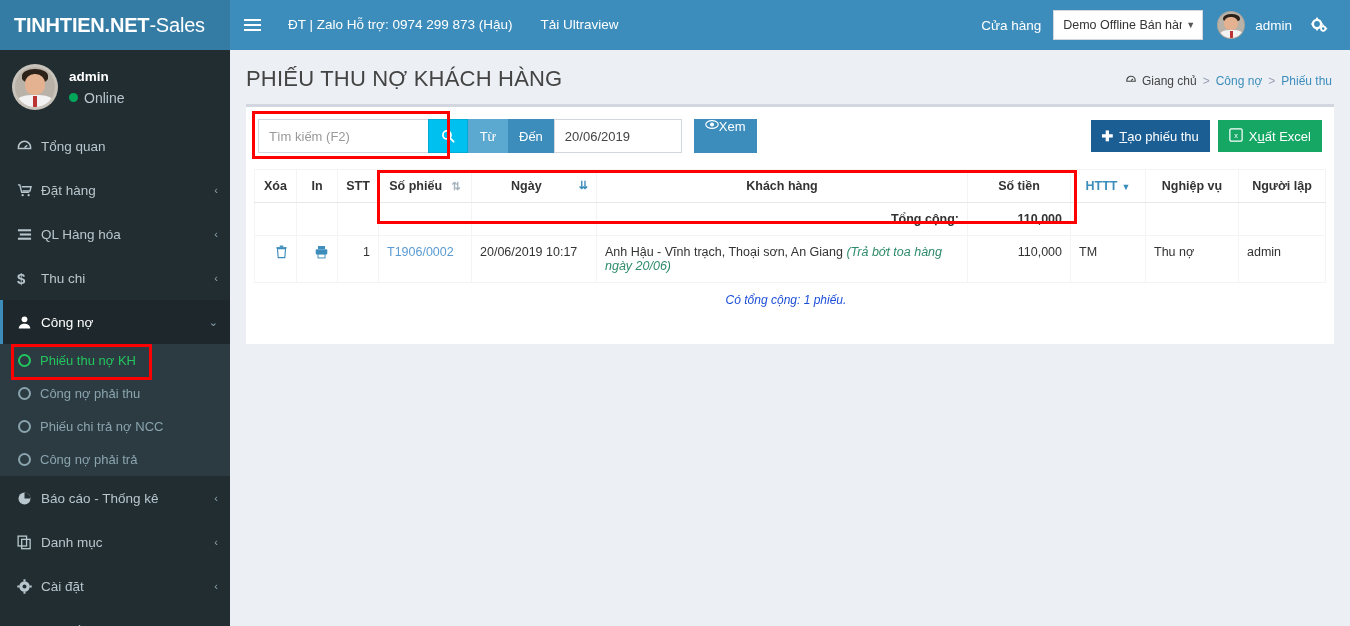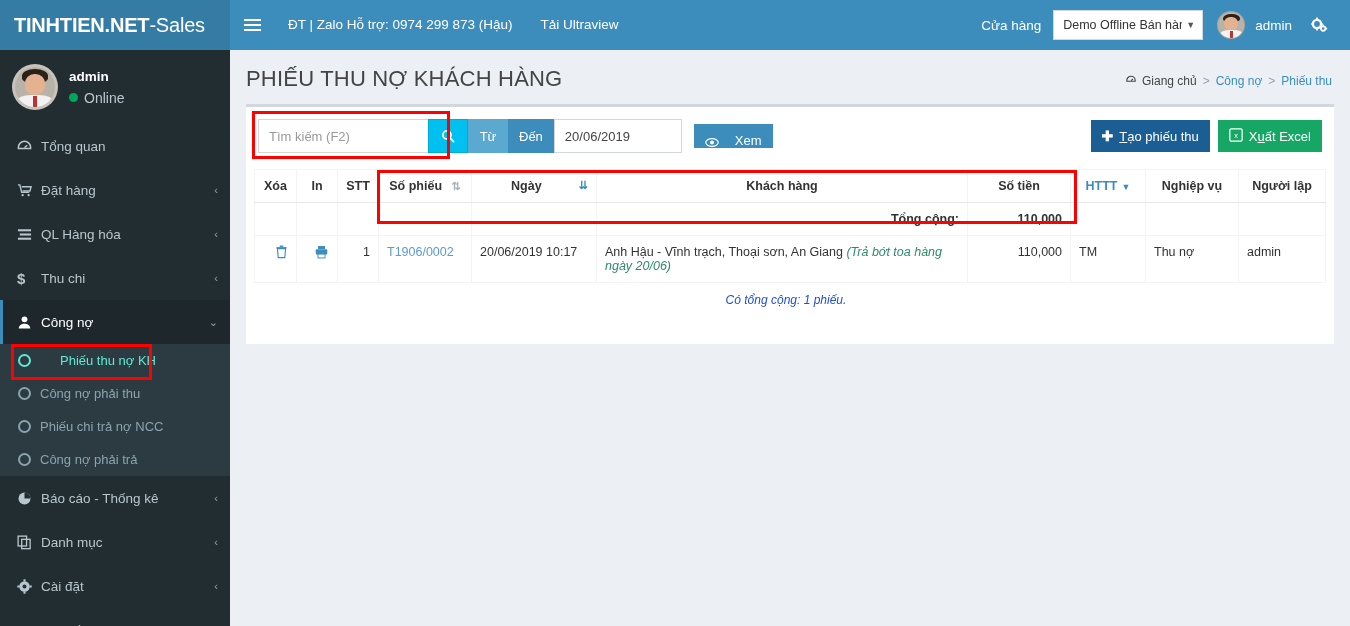--- a/index.html
+++ b/index.html
@@ -87,21 +87,21 @@
   }
   .menu > li.open > a { background: #1e282c; color: #fff; border-left-color: #3c8dbc; }
   .menu .micon { width: 24px; font-size: 14px; display: inline-flex; align-items: center; color: inherit; }
   .menu .mlabel { flex: 1; white-space: nowrap; }
   .menu .arrow { font-size: 11px; color: #8aa4af; }
   .submenu { list-style: none; margin: 0; padding: 0; background: #2c3b41; }
   .submenu > li > a {
     display: flex; align-items: center; height: 33px; padding-left: 18px;
     color: #8aa4af; font-size: 13px; text-decoration: none; cursor: pointer;
   }
-  .submenu > li.active > a { color: #5eead4; gap: 20px; }
+  .submenu > li.active > a { color: #22c55e; }
   .submenu .circle {
     width: 13px; height: 13px; border: 2px solid currentColor; border-radius: 50%;
     margin-right: 9px; display: inline-block; flex: none;
   }
   .sub-highlight { position: relative; }
   .sub-highlight::after {
     content: ""; position: absolute; left: 11px; top: 0px; width: 135px; height: 30px;
     border: 3px solid #ff0000; pointer-events: none;
   }
 
@@ -141,23 +141,23 @@
     justify-content: center; color: #fff; font-size: 13px; cursor: pointer;
   }
   .addon-from { background: #5ba8d0; }
   .addon-to { background: #3c8dbc; }
   .date-input {
     height: 34px; width: 128px; border: 1px solid #d2d6de; font-size: 13px;
     padding: 0 10px; color: #444; outline: none;
     font-family: "Liberation Sans", sans-serif;
   }
   .btn-view {
-    height: 24px; background: #3c8dbc; color: #fff; border: none; font-size: 13px;
+    height: 34px; background: #3c8dbc; color: #fff; border: none; font-size: 13px;
     padding: 0 11px; margin-left: 12px; cursor: pointer; display: flex;
-    align-items: flex-end; gap: 16px; font-family: "Liberation Sans", sans-serif;
+    align-items: flex-start; gap: 0; font-family: "Liberation Sans", sans-serif;
   }
   .toolbar-right { margin-left: auto; display: flex; align-items: center; gap: 8px; }
   .btn {
     height: 32px; border: none; font-size: 13px; color: #fff; padding: 0 11px;
     display: flex; align-items: center; gap: 6px; cursor: pointer;
     font-family: "Liberation Sans", sans-serif;
   }
   .btn-primary { background: #1b5e94; }
   .btn-success { background: #16a765; }
   .btn u { text-decoration: underline; }

